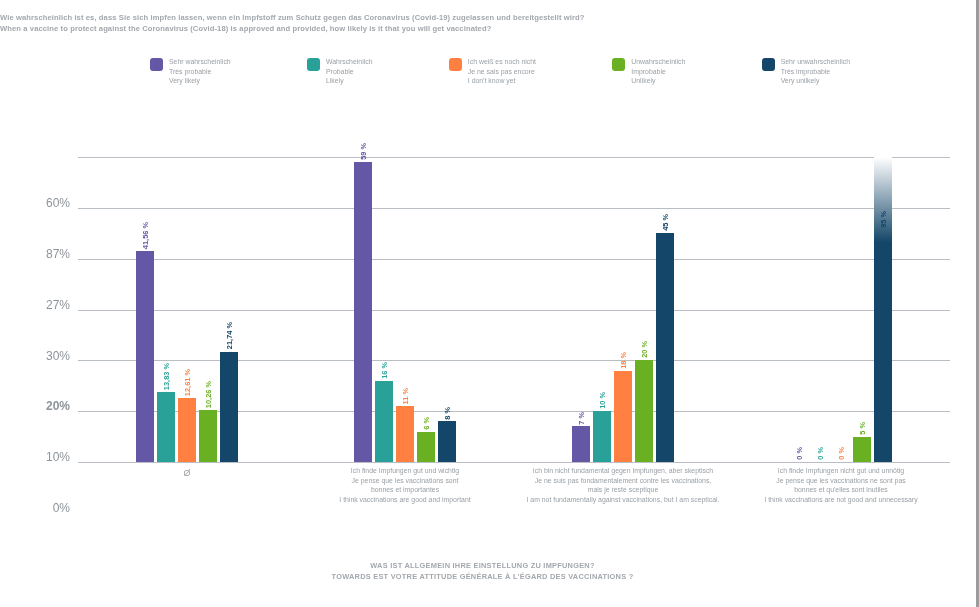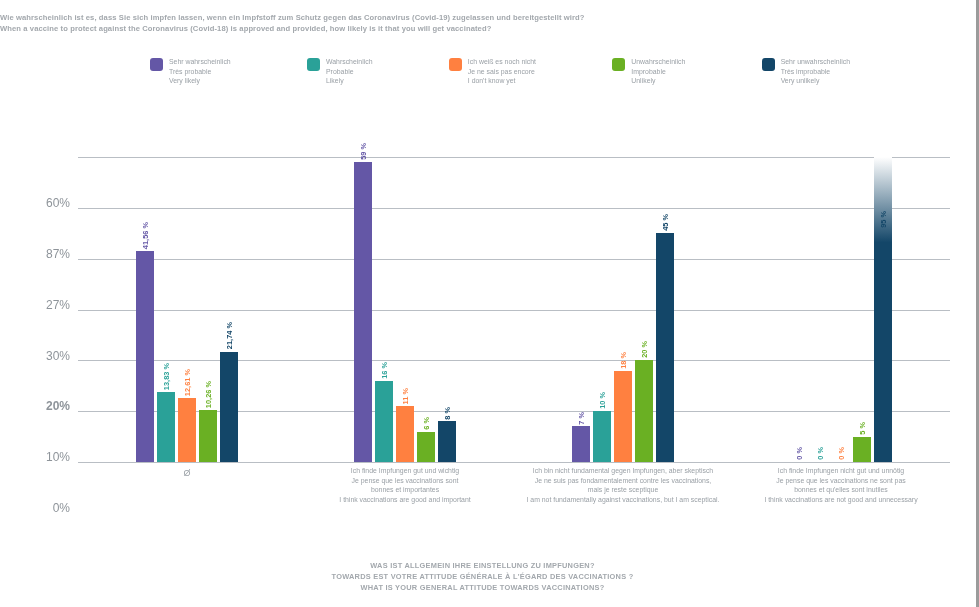--- a/index.html
+++ b/index.html
@@ -321,14 +321,13 @@
       <div>Ich finde Impfungen nicht gut und unnötig</div>
       <div>Je pense que les vaccinations ne sont pas</div>
       <div>bonnes et qu'elles sont inutiles</div>
       <div>I think vaccinations are not good and unnecessary</div>
     </div>
   </div>
 
 <div id="axis-title">
   <div>WAS IST ALLGEMEIN IHRE EINSTELLUNG ZU IMPFUNGEN?</div>
   <div>TOWARDS EST VOTRE ATTITUDE GÉNÉRALE À L'ÉGARD DES VACCINATIONS ?</div>
-  <div>WHAT IS YOUR GENERAL ATTITUDE TOWARDS VACCINATIONS?</div>
 </div>
 
 </body></html>

